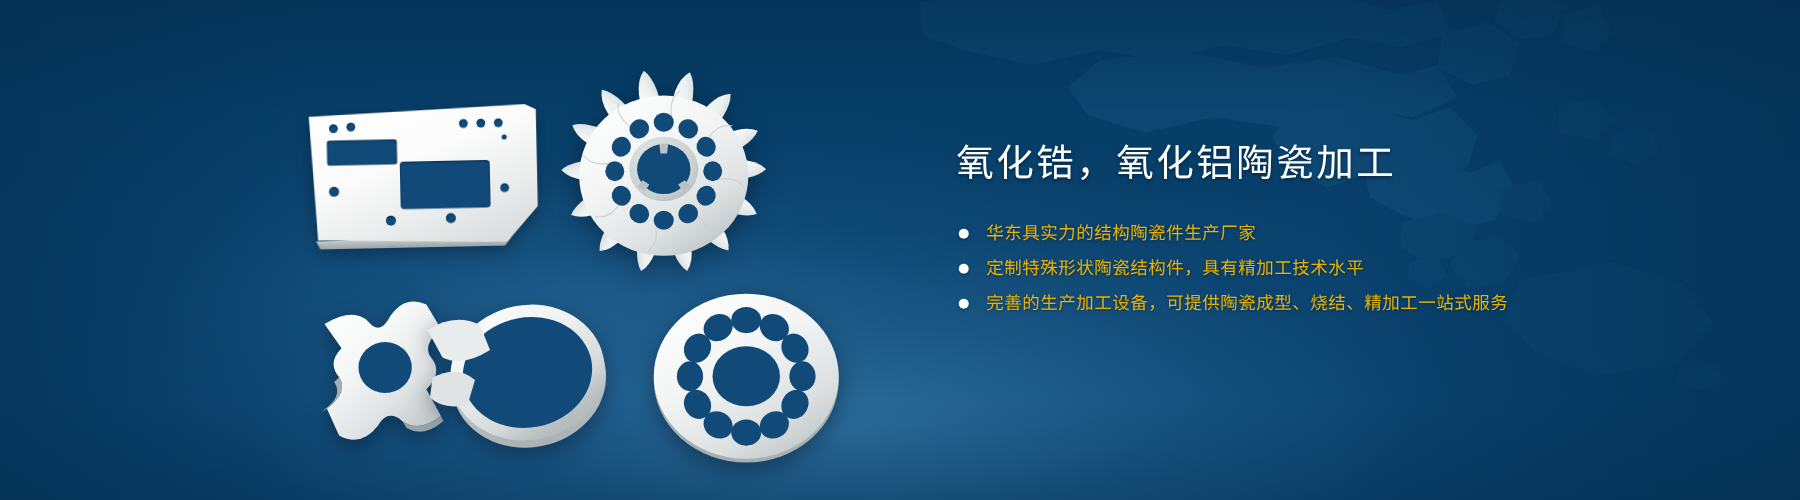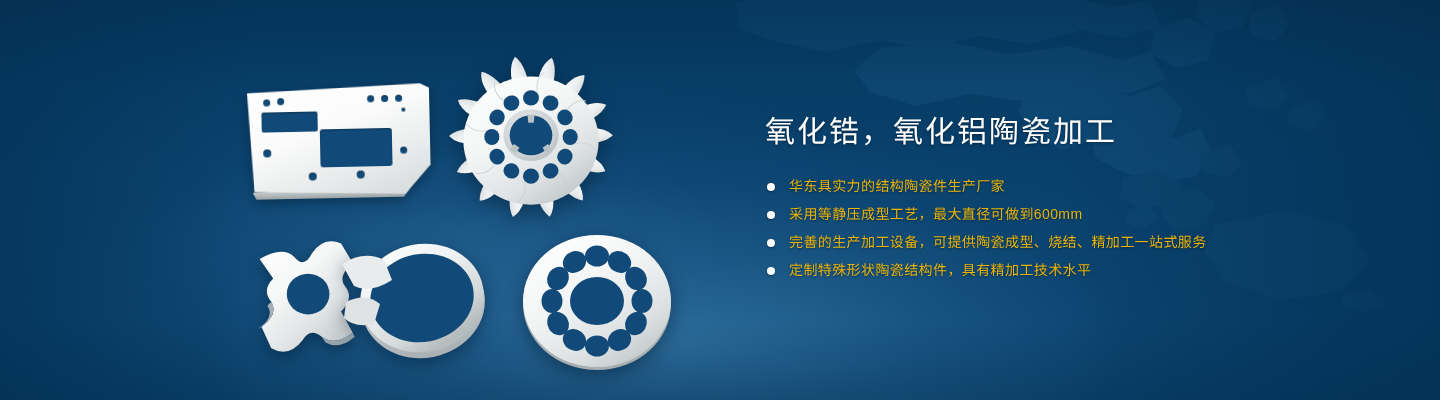--- a/index.html
+++ b/index.html
@@ -464,26 +464,22 @@
 
   <div class="copy">
     <h1 class="headline">氧化锆，氧化铝陶瓷加工</h1>
     <ul class="bullets">
       <li>
         <span class="dot"></span>
         <span>华东具实力的结构陶瓷件生产厂家</span>
       </li>
       <li>
         <span class="dot"></span>
-        <span>采用等静压成型工艺，最大直径可做到600mm</span>
+        <span>定制特殊形状陶瓷结构件，具有精加工技术水平</span>
       </li>
       <li>
         <span class="dot"></span>
         <span>完善的生产加工设备，可提供陶瓷成型、烧结、精加工一站式服务</span>
       </li>
-      <li>
-        <span class="dot"></span>
-        <span>定制特殊形状陶瓷结构件，具有精加工技术水平</span>
-      </li>
     </ul>
   </div>
 
 </div>
 
 </body></html>

